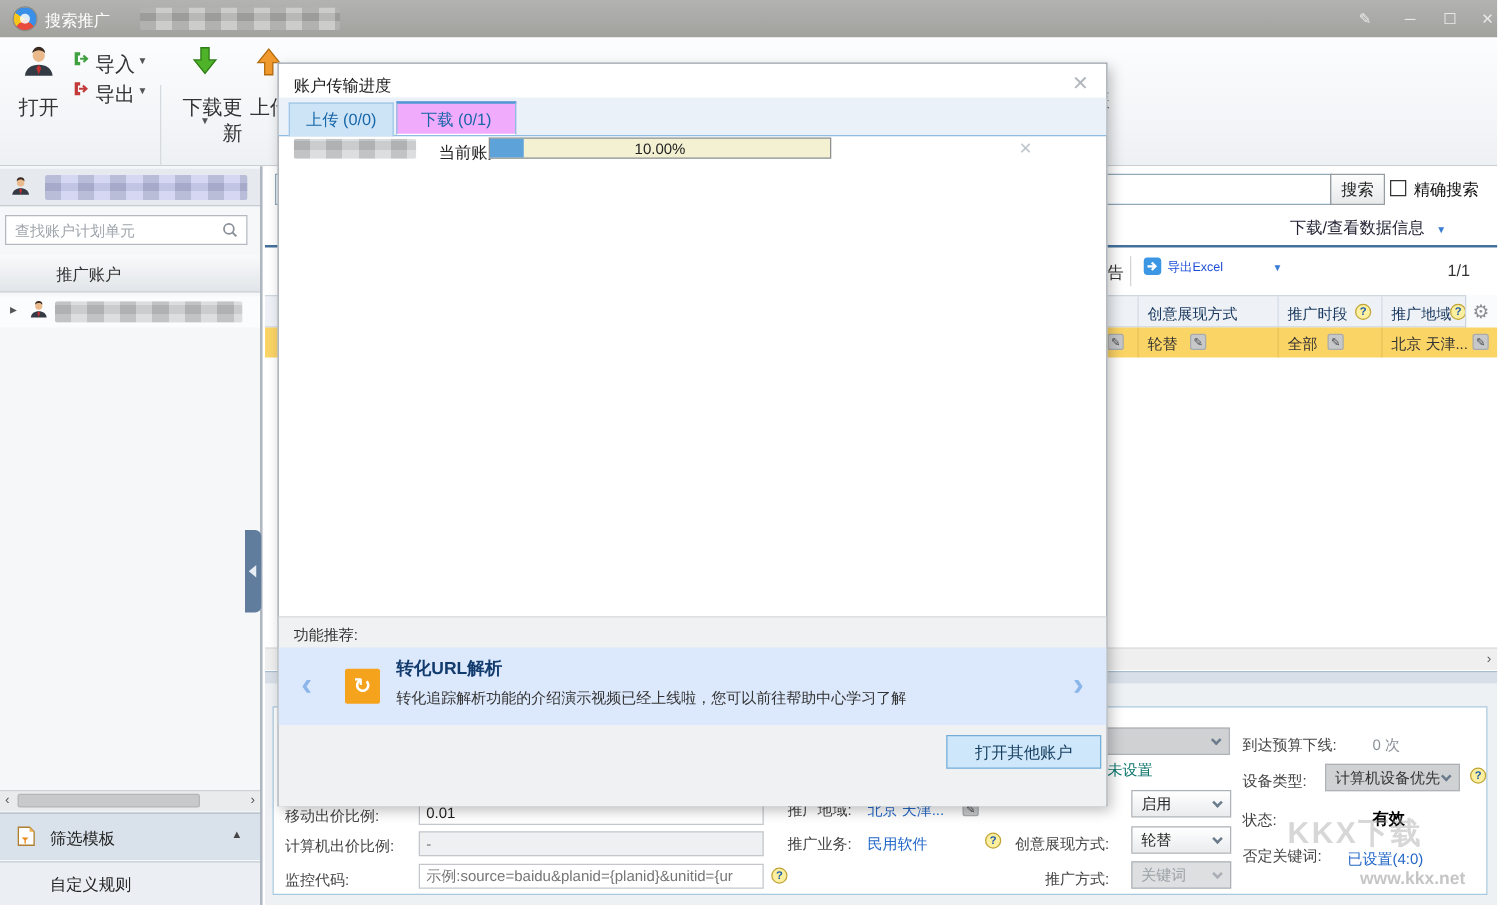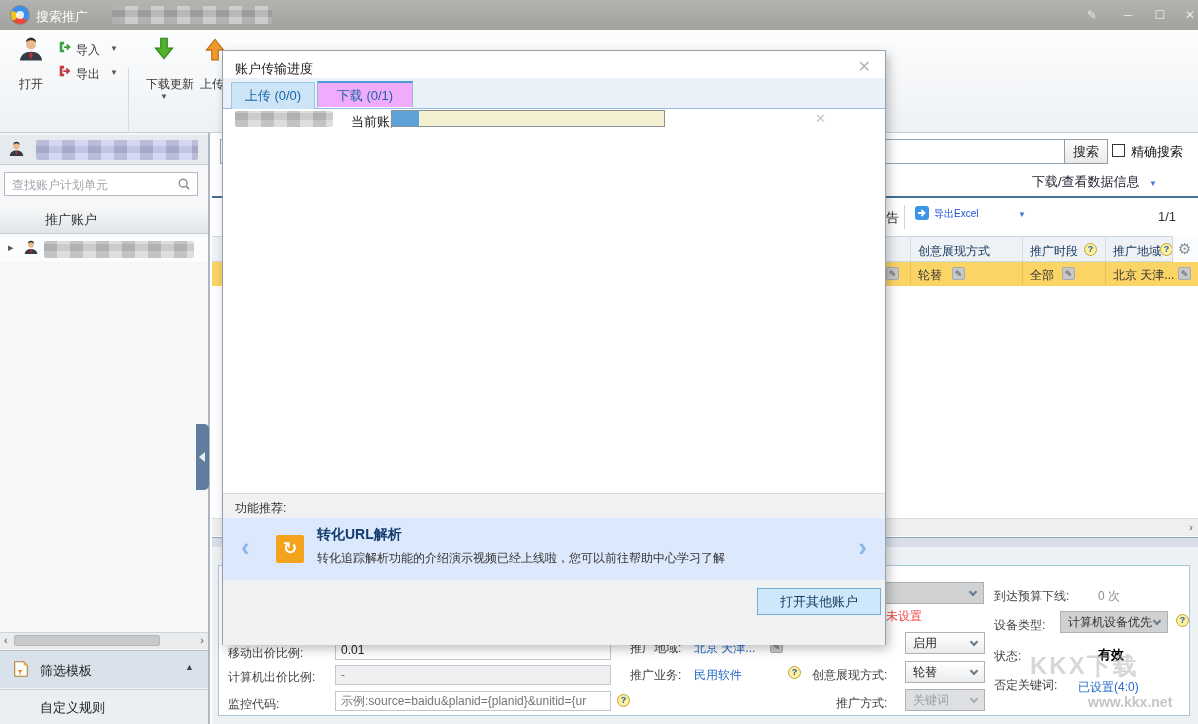--- a/index.html
+++ b/index.html
@@ -23,21 +23,21 @@
       repeating-linear-gradient(90deg, rgba(0,0,0,.10) 0 13px, rgba(255,255,255,.12) 13px 26px),
       repeating-linear-gradient(0deg, rgba(255,255,255,.18) 0 7px, rgba(0,0,0,.06) 7px 14px); }
   .blur-title { background-color:#b9b9b7; }
   .blur-lav   { background-color:#c5c8ee; }
   .blur-gray  { background-color:#cfd1d3; }
 
   
   .toolbar { left:0; top:30px; width:1198px; height:103px; background:linear-gradient(#fcfdfe,#eef1f4); border-bottom:1px solid #c9cfd5; }
   .grouplabel { top:112px; color:#73828f; font-size:12px; }
   .vsep { top:38px; width:1px; height:88px; background:#d5dade; }
-  .tbtn-label { font-size:12px; color:#333; }
+  .tbtn-label { font-size:16px; color:#333; }
   .strip-icon { top:36px; width:26px; height:22px; border-radius:3px; color:#fff; font-size:13px; text-align:center; line-height:21px; font-weight:bold; }
   .caret-sm { color:#555; font-size:8px; }
 
   
   .sidebar { left:0; top:133px; width:210px; height:591px; background:#f5f7f9; border-right:2px solid #aeb6bf; }
   .acct-row { left:0; top:2px; width:208px; height:30px; background:#e6e9ed; border-bottom:1px solid #c6ccd2; }
   .side-search { left:4px; top:39px; width:194px; height:24px; background:#fff; border:1px solid #b4b9bf; }
   .ph-text { color:#a0a6ac; font-size:12px; }
   .tree-header { left:0; top:71px; width:208px; height:30px; background:linear-gradient(#f9fafb,#e1e5e9); border-bottom:1px solid #c6ccd2; }
   .hscroll-side { left:0; top:499px; width:208px; height:17px; background:#e9ebed; border-top:1px solid #d0d3d6; }
@@ -317,21 +317,21 @@
   <span class="abs link" style="left:694px; top:667px;">民用软件</span>
   <span class="abs help-ic" style="left:788px; top:666px;">?</span>
   <span class="abs fld-label" style="left:812px; top:667px;">创意展现方式:</span>
   <div class="dd" style="left:905px; top:661px; width:80px;"><span>轮替</span><span class="chev"></span></div>
   <span class="abs fld-label" style="left:836px; top:695px;">推广方式:</span>
   <div class="dd disabled" style="left:905px; top:689px; width:80px;"><span>关键词</span><span class="chev" style="border-color:#a8aeb4;"></span></div>
   <div class="dd" style="left:905px; top:632px; width:80px;"><span>启用</span><span class="chev"></span></div>
   <div class="dd gray" style="left:878px; top:582px; width:106px;">
       <span class="chev"></span>
     </div>
-  <span class="abs" style="left:886px; top:608px; color:#ef4444;text-align:center;">未设置</span>
+  <span class="abs" style="left:886px; top:608px; color:#0f766e;text-align:center;">未设置</span>
 
   <span class="abs fld-label" style="left:994px; top:588px;">到达预算下线:</span>
   <span class="abs" style="left:1098px; top:588px; color:#8a9097;">0 次</span>
   <span class="abs fld-label" style="left:994px; top:617px;">设备类型:</span>
   <div class="dd gray" style="left:1060px; top:611px; width:108px;"><span>计算机设备优先</span><span class="chev"></span></div>
   <span class="abs help-ic" style="left:1176px; top:614px;">?</span>
   <span class="abs fld-label" style="left:994px; top:648px;">状态:</span>
   <span class="abs" style="left:1098px; top:646px; font-weight:bold; font-size:13px; color:#000;">有效</span>
   <span class="abs fld-label" style="left:994px; top:677px;">否定关键词:</span>
   <span class="abs link" style="left:1078px; top:679px;">已设置(4:0)</span>
@@ -344,20 +344,21 @@
     <span class="abs" style="right:14px; top:6px; color:#b0b6bc; font-size:16px;">✕</span>
     <div class="abs tabstrip">
       <div class="tab inactive" style="left:8px; width:84px;">上传 (0/0)</div>
       <div class="tab active" style="left:94px; width:96px;">下载 (0/1)</div>
     </div>
 
     <div class="abs blur blur-gray" style="left:12px; top:60px; width:98px; height:16px;"></div>
     <span class="abs" style="left:128px; top:62px; font-size:13px; color:#222;">当前账户</span>
     <div class="abs progress">
       <div class="prog-fill" style="width: 10%;"></div>
+      <span class="prog-text">10.00%</span>
     </div>
     <span class="abs" style="left:592px; top:60px; color:#c0c6cc; font-size:13px;">✕</span>
 
     <div class="abs mod-bottom">
       <span style="position:absolute; left:12px; top:6px; color:#333;">功能推荐:</span>
       <div class="banner">
         <span class="bigchev" style="left:18px;">‹</span>
         <div class="frame">
           <span class="corner c1"></span>
             <span class="corner c2"></span>

